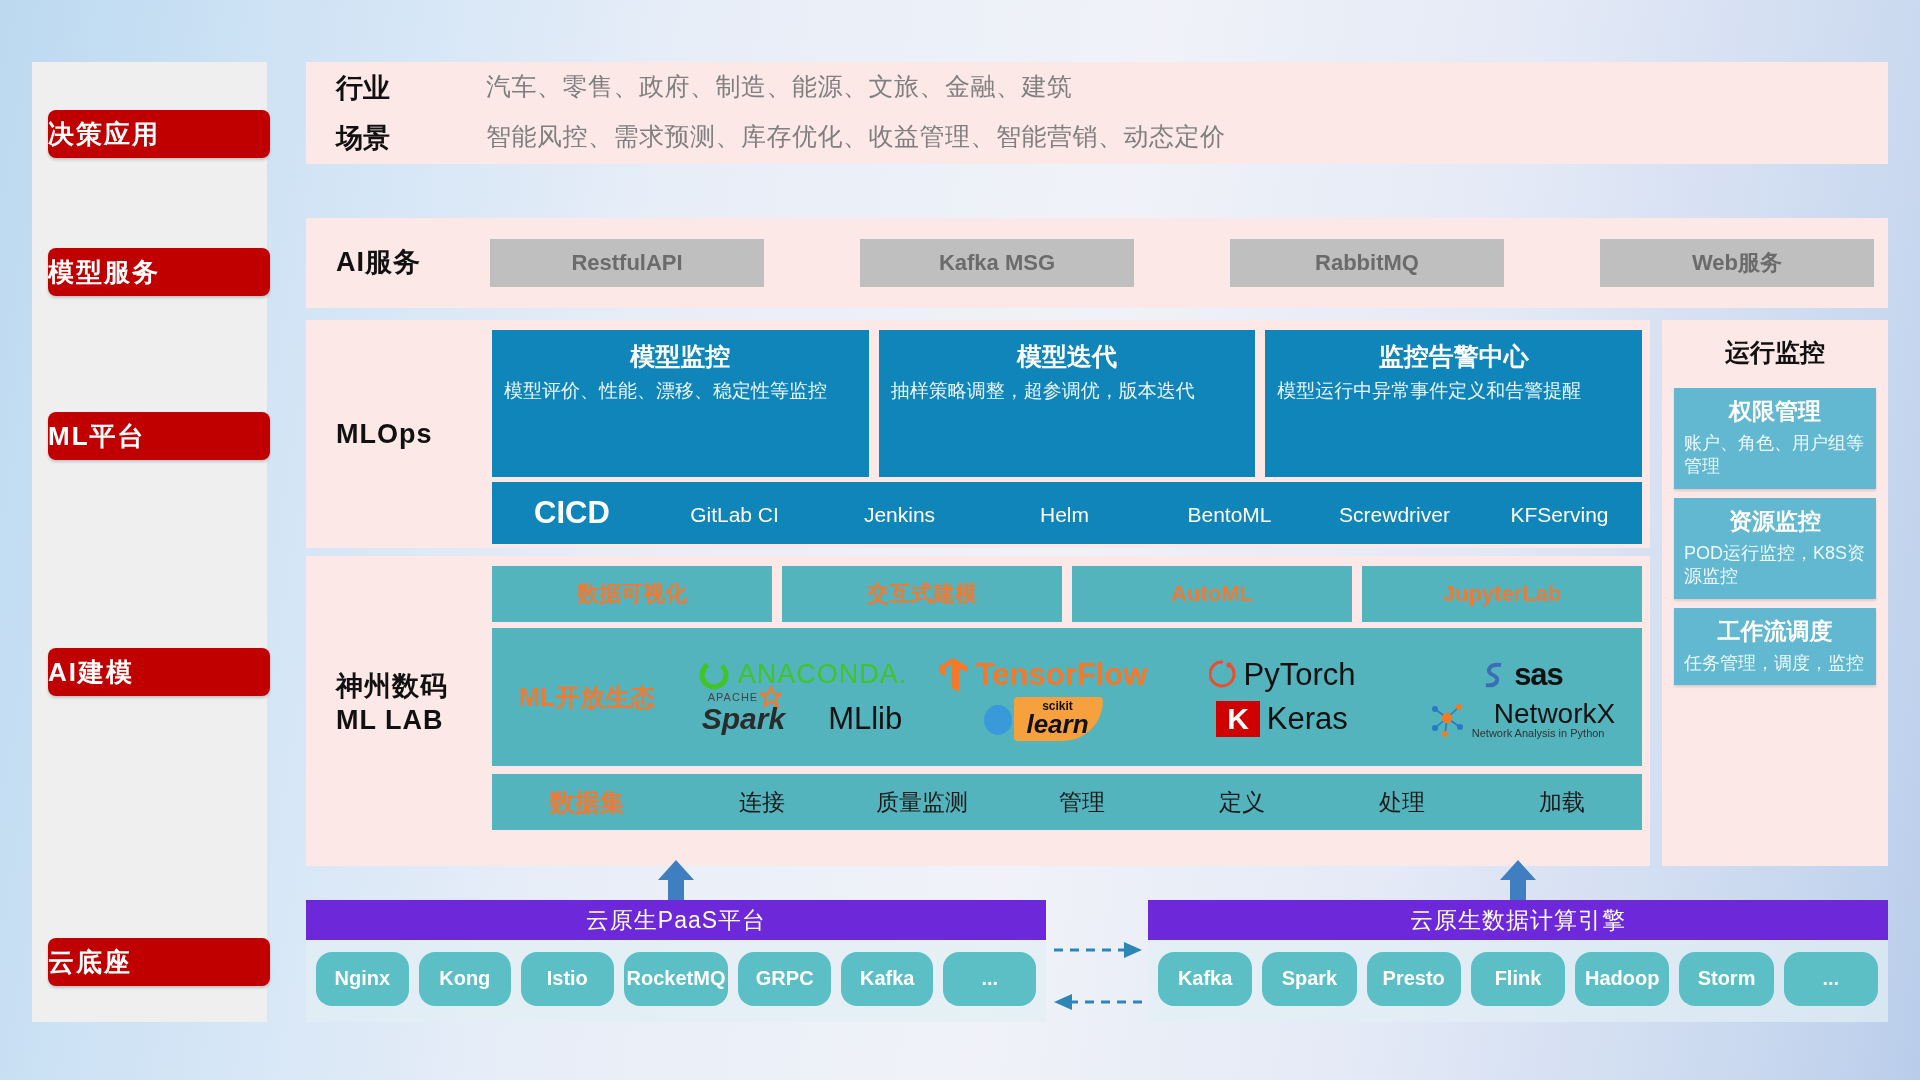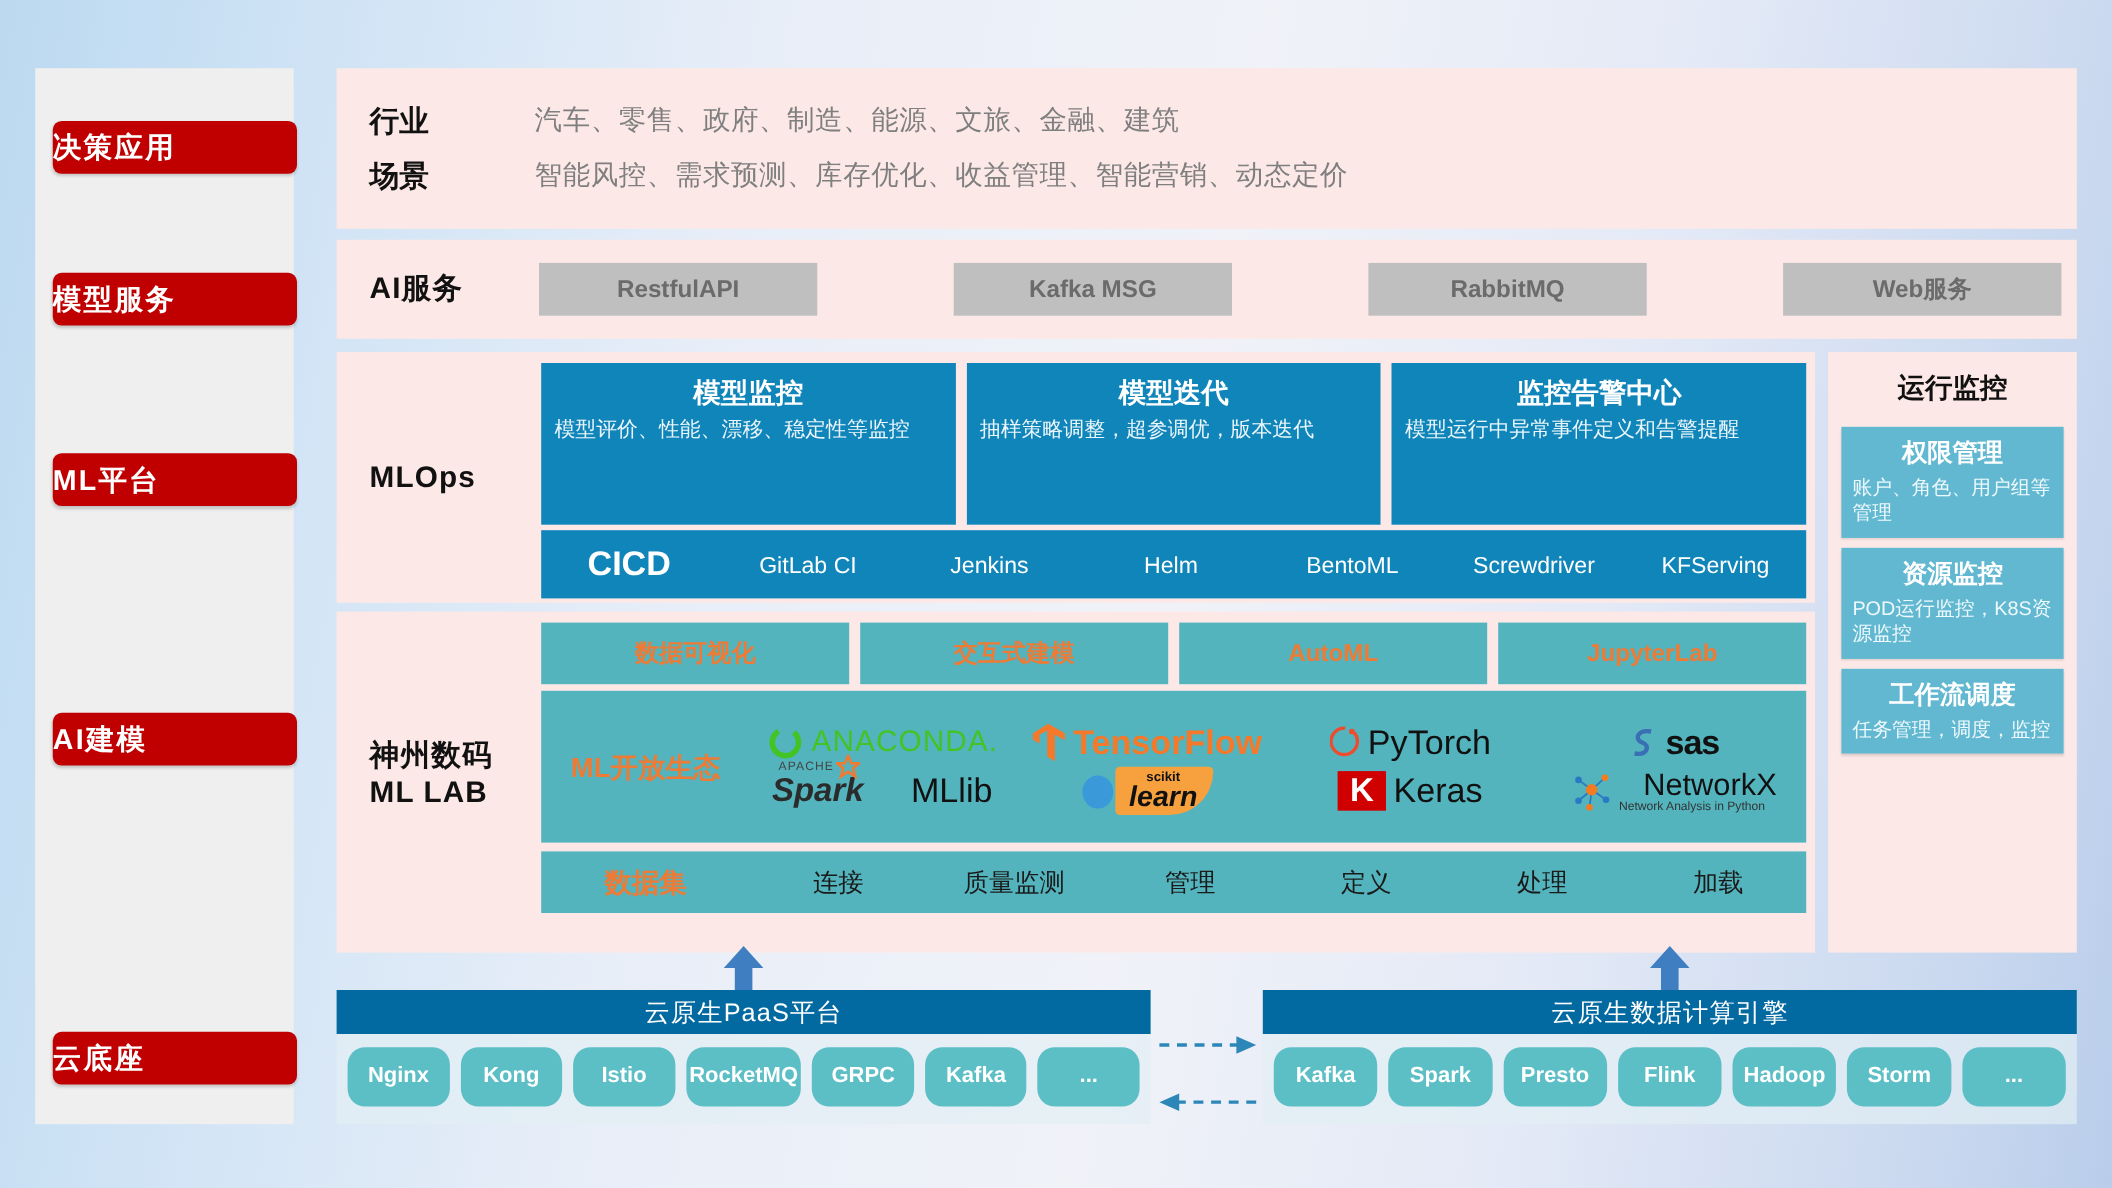--- a/index.html
+++ b/index.html
@@ -31,39 +31,39 @@
 
   
   .panel { position: absolute; background: #fce9e7; }
 
   .rowlabel {
     font-weight: bold; color: #111; font-size: 27px;
     letter-spacing: 1px; line-height: 1.25;
   }
 
   
-  #p-top { left: 306px; top: 62px; width: 1582px; height: 146px; }
+  #p-top { left: 306px; top: 62px; width: 1582px; height: 102px; }
   #p-top .grid {
     position: absolute; inset: 0;
     display: grid; grid-template-columns: 150px 1fr;
     align-content: center; row-gap: 14px; padding: 14px 0 14px 30px;
   }
   #p-top .k { font-weight: bold; font-size: 27px; color: #111; }
   #p-top .v { font-size: 25px; color: #7f7f7f; letter-spacing: .5px; }
 
   
   #p-ai { left: 306px; top: 218px; width: 1582px; height: 90px; }
   #p-ai .inner {
     position: absolute; inset: 0; display: flex; align-items: center;
     padding-left: 30px; gap: 4px;
   }
   #p-ai .lbl { width: 150px; flex: none; }
   #p-ai .chips { flex: 1; display: flex; gap: 0; justify-content: space-between; padding-right: 14px; }
   .gchip {
-    width: 253px; height: 48px; background: #bfbfbf;
+    width: 274px; height: 48px; background: #bfbfbf;
     display: flex; align-items: center; justify-content: center;
     color: #6b6b6b; font-size: 22px; font-weight: bold;
   }
 
   
   #p-mlops { left: 306px; top: 320px; width: 1344px; height: 228px; }
   #p-mlops .lbl { position: absolute; left: 30px; top: 98px; }
   .mlops-top {
     position: absolute; left: 186px; top: 10px; right: 8px; height: 147px;
     display: flex; gap: 10px;
@@ -118,21 +118,21 @@
   }
   .ds .head { width: 190px; flex: none; text-align: center; color: #ee7b35; font-size: 25px; font-weight: bold; }
   .ds .items { flex: 1; display: flex; }
   .ds .it { flex: 1; text-align: center; color: #1a1a1a; font-size: 23px; }
 
   
   .cloudbox { position: absolute; background: rgba(226,238,244,.72); }
   #cb-left  { left: 306px; top: 900px; width: 740px; height: 122px; }
   #cb-right { left: 1148px; top: 900px; width: 740px; height: 122px; }
   .cloud-head {
-    height: 40px; background: #0369a1; color: #fff;
+    height: 40px; background: #6d28d9; color: #fff;
     display: flex; align-items: center; justify-content: center;
     font-size: 23px; letter-spacing: 1px;
   }
   .cloud-chips { display: flex; gap: 10px; padding: 12px 10px; }
   .cchip {
     flex: 1; height: 54px; background: #5dbfc6; border-radius: 16px;
     color: #fff; font-size: 20px; font-weight: bold;
     display: flex; align-items: center; justify-content: center;
     text-align: center; line-height: 1.08; padding: 0 3px;
   }

